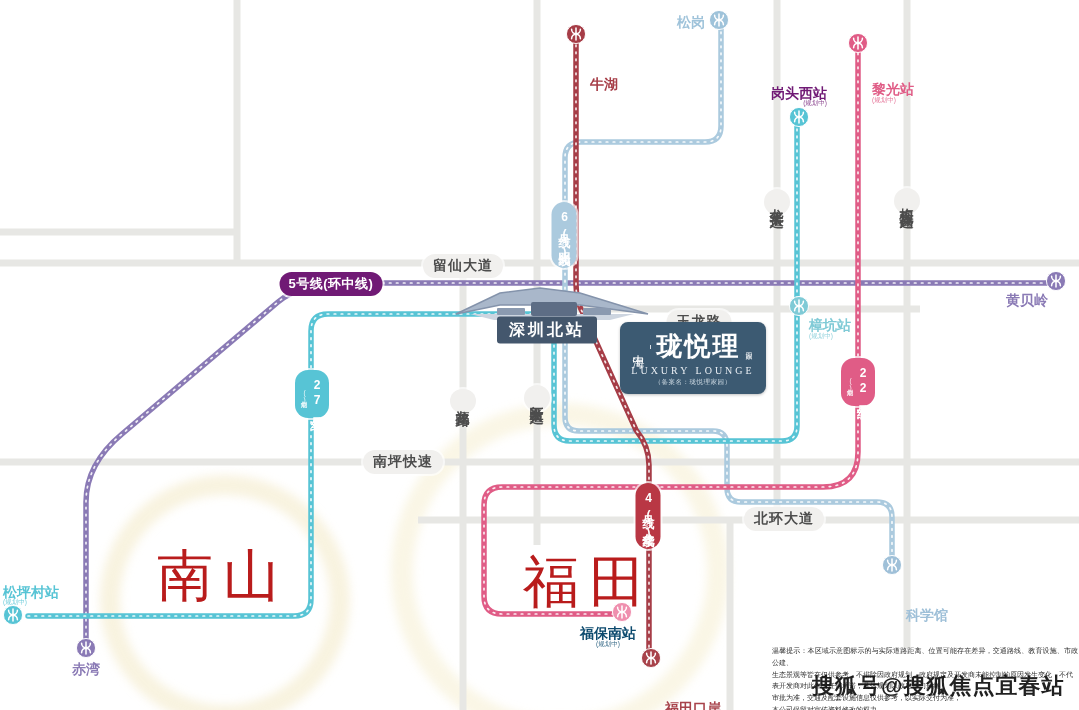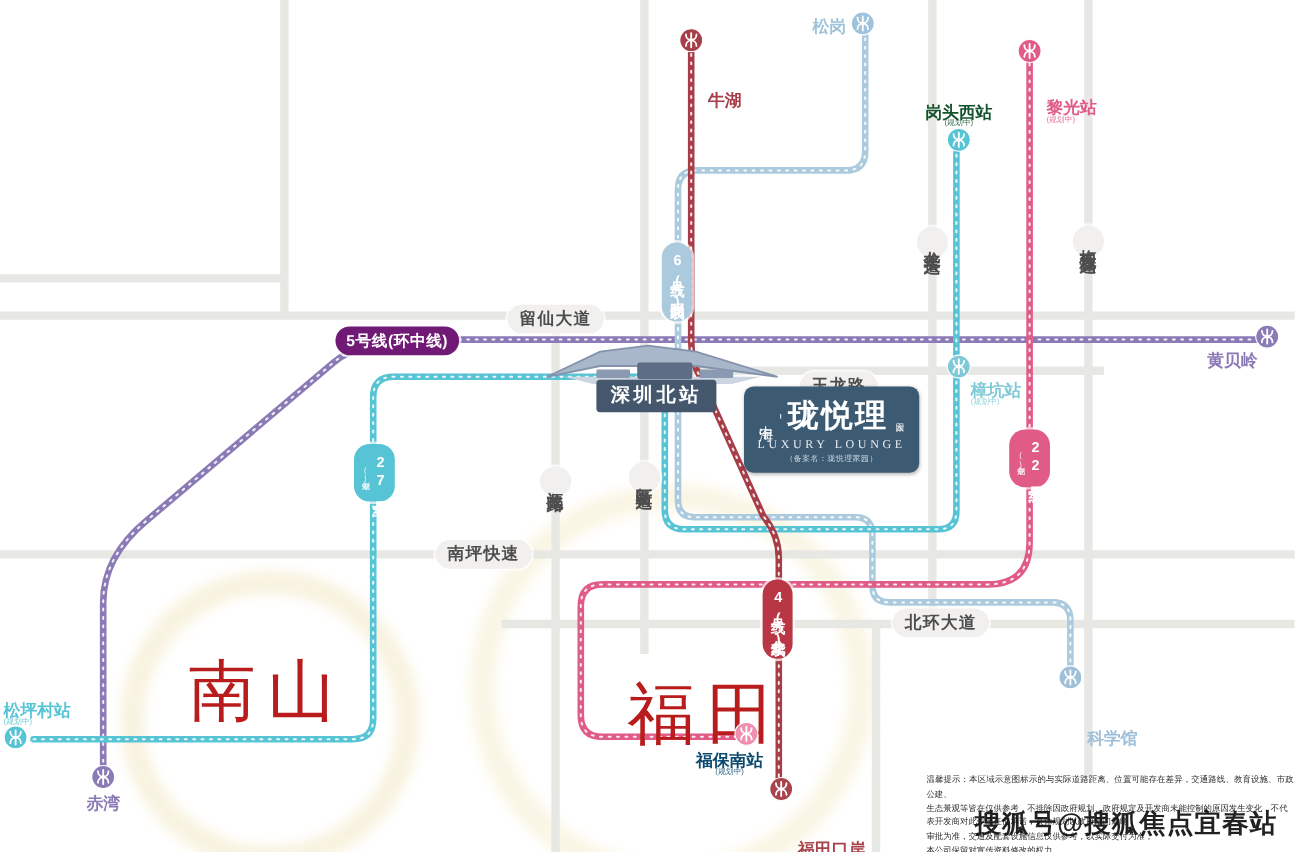--- a/index.html
+++ b/index.html
@@ -166,21 +166,21 @@
           <circle r="10" fill="#e05c86" stroke="#ffffff" stroke-width="1"></circle>
           <path d="M-4.6 -5 C-4.6 1.4 4.6 1.4 4.6 -5 M-4.6 5 C-4.6 -1.4 4.6 -1.4 4.6 5 M0 -6.2 V6.2" stroke="#fff" stroke-width="1.6" fill="none" stroke-linecap="round"></path>
         </svg></span>
       <div class="st-label side-right" style="color: rgb(224, 92, 134);"><span>黎光站</span><span class="sub">(规划中)</span></div>
     </div>
     <div class="station" style="left: 799px; top: 119px;">
       <span class="st-icon"><svg width="21" height="21" viewBox="-11 -11 22 22">
           <circle r="10" fill="#57c4d5" stroke="#ffffff" stroke-width="1"></circle>
           <path d="M-4.6 -5 C-4.6 1.4 4.6 1.4 4.6 -5 M-4.6 5 C-4.6 -1.4 4.6 -1.4 4.6 5 M0 -6.2 V6.2" stroke="#fff" stroke-width="1.6" fill="none" stroke-linecap="round"></path>
         </svg></span>
-      <div class="st-label side-above" style="color: #14532d;"><span>岗头西站</span><span class="sub">(规划中)</span></div>
+      <div class="st-label side-above" style="color: #701a75; text-align: right;"><span>岗头西站</span><span class="sub">(规划中)</span></div>
     </div>
     <div class="station" style="left: 799px; top: 308px;">
       <span class="st-icon"><svg width="21" height="21" viewBox="-11 -11 22 22">
           <circle r="10" fill="#7fcad6" stroke="#ffffff" stroke-width="1"></circle>
           <path d="M-4.6 -5 C-4.6 1.4 4.6 1.4 4.6 -5 M-4.6 5 C-4.6 -1.4 4.6 -1.4 4.6 5 M0 -6.2 V6.2" stroke="#fff" stroke-width="1.6" fill="none" stroke-linecap="round"></path>
         </svg></span>
       <div class="st-label side-below-right" style="color: rgb(127, 202, 214);"><span>樟坑站</span><span class="sub">(规划中)</span></div>
     </div>
     <div class="station" style="left: 1056px; top: 283px;">
       <span class="st-icon"><svg width="21" height="21" viewBox="-11 -11 22 22">
@@ -218,14 +218,14 @@
       <div class="st-label side-right" style="color: rgb(168, 67, 75);"><span>福田口岸</span></div>
     </div>
     <div class="station" style="left: 892px; top: 567px;">
       <span class="st-icon"><svg width="21" height="21" viewBox="-11 -11 22 22">
           <circle r="10" fill="#9fc0d8" stroke="#ffffff" stroke-width="1"></circle>
           <path d="M-4.6 -5 C-4.6 1.4 4.6 1.4 4.6 -5 M-4.6 5 C-4.6 -1.4 4.6 -1.4 4.6 5 M0 -6.2 V6.2" stroke="#fff" stroke-width="1.6" fill="none" stroke-linecap="round"></path>
         </svg></span>
       <div class="st-label side-right" style="color: rgb(159, 192, 216);"><span>科学馆</span></div>
     </div>
     <div class="district" style="left: 223px; top: 577px;">南山</div>
-    <div class="district" style="left: 589px; top: 596px; text-align: right;">福田</div>
+    <div class="district" style="left: 589px; top: 583px; text-align: right;">福田</div>
   </div>
 
 </body></html>

